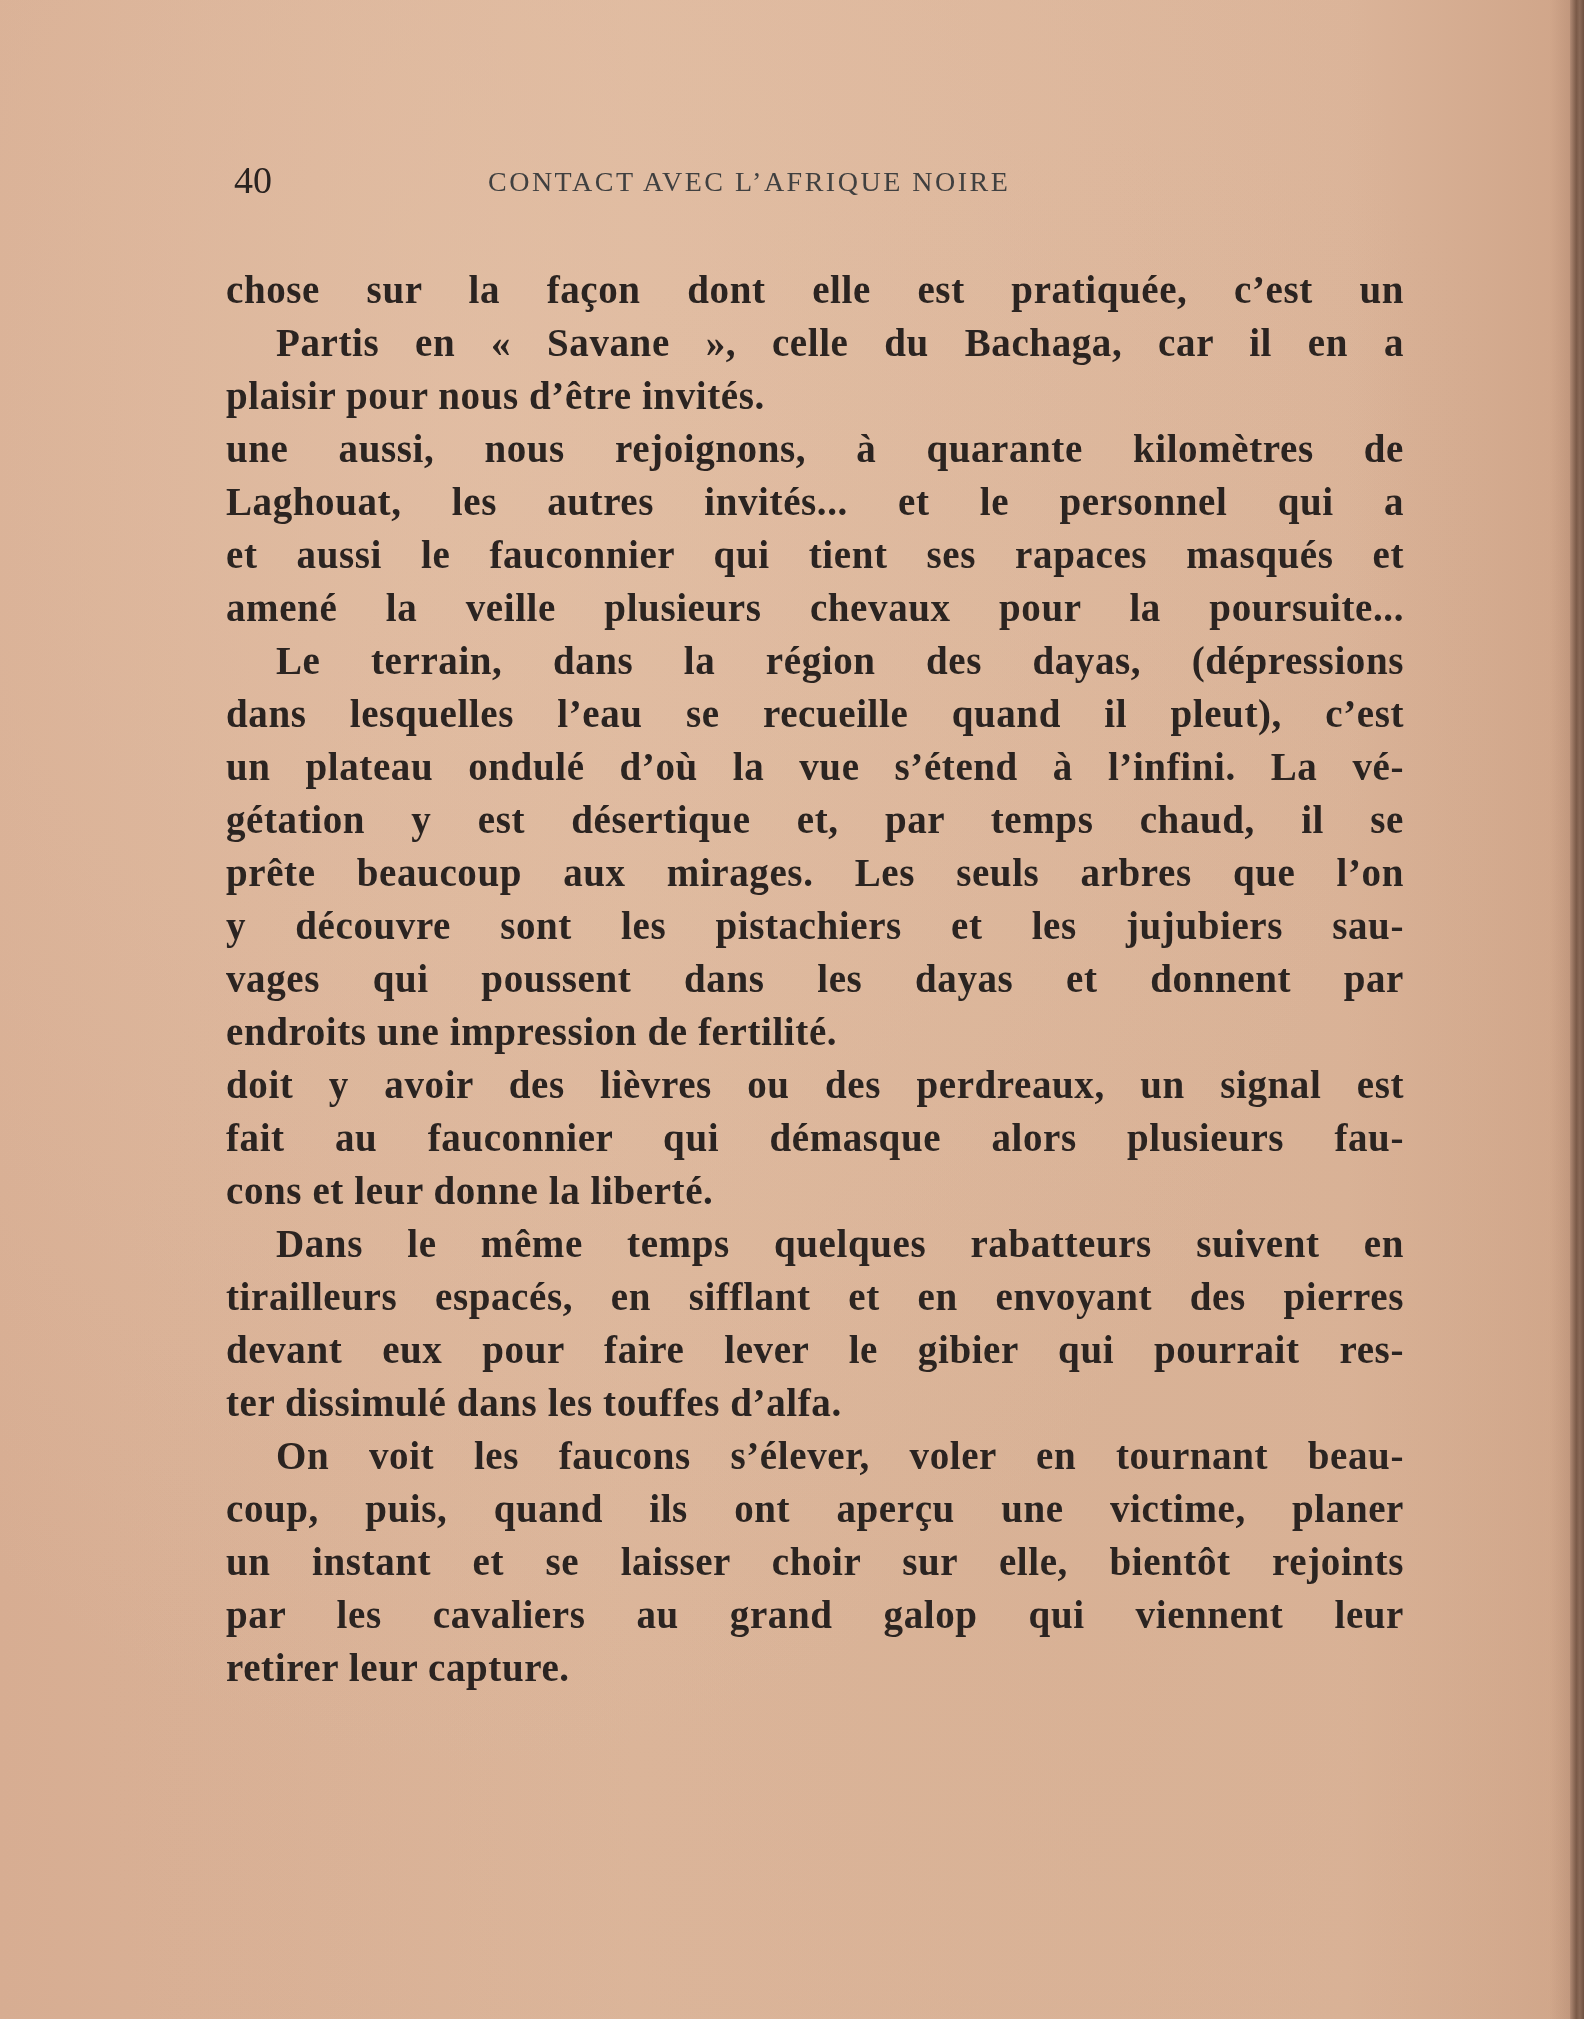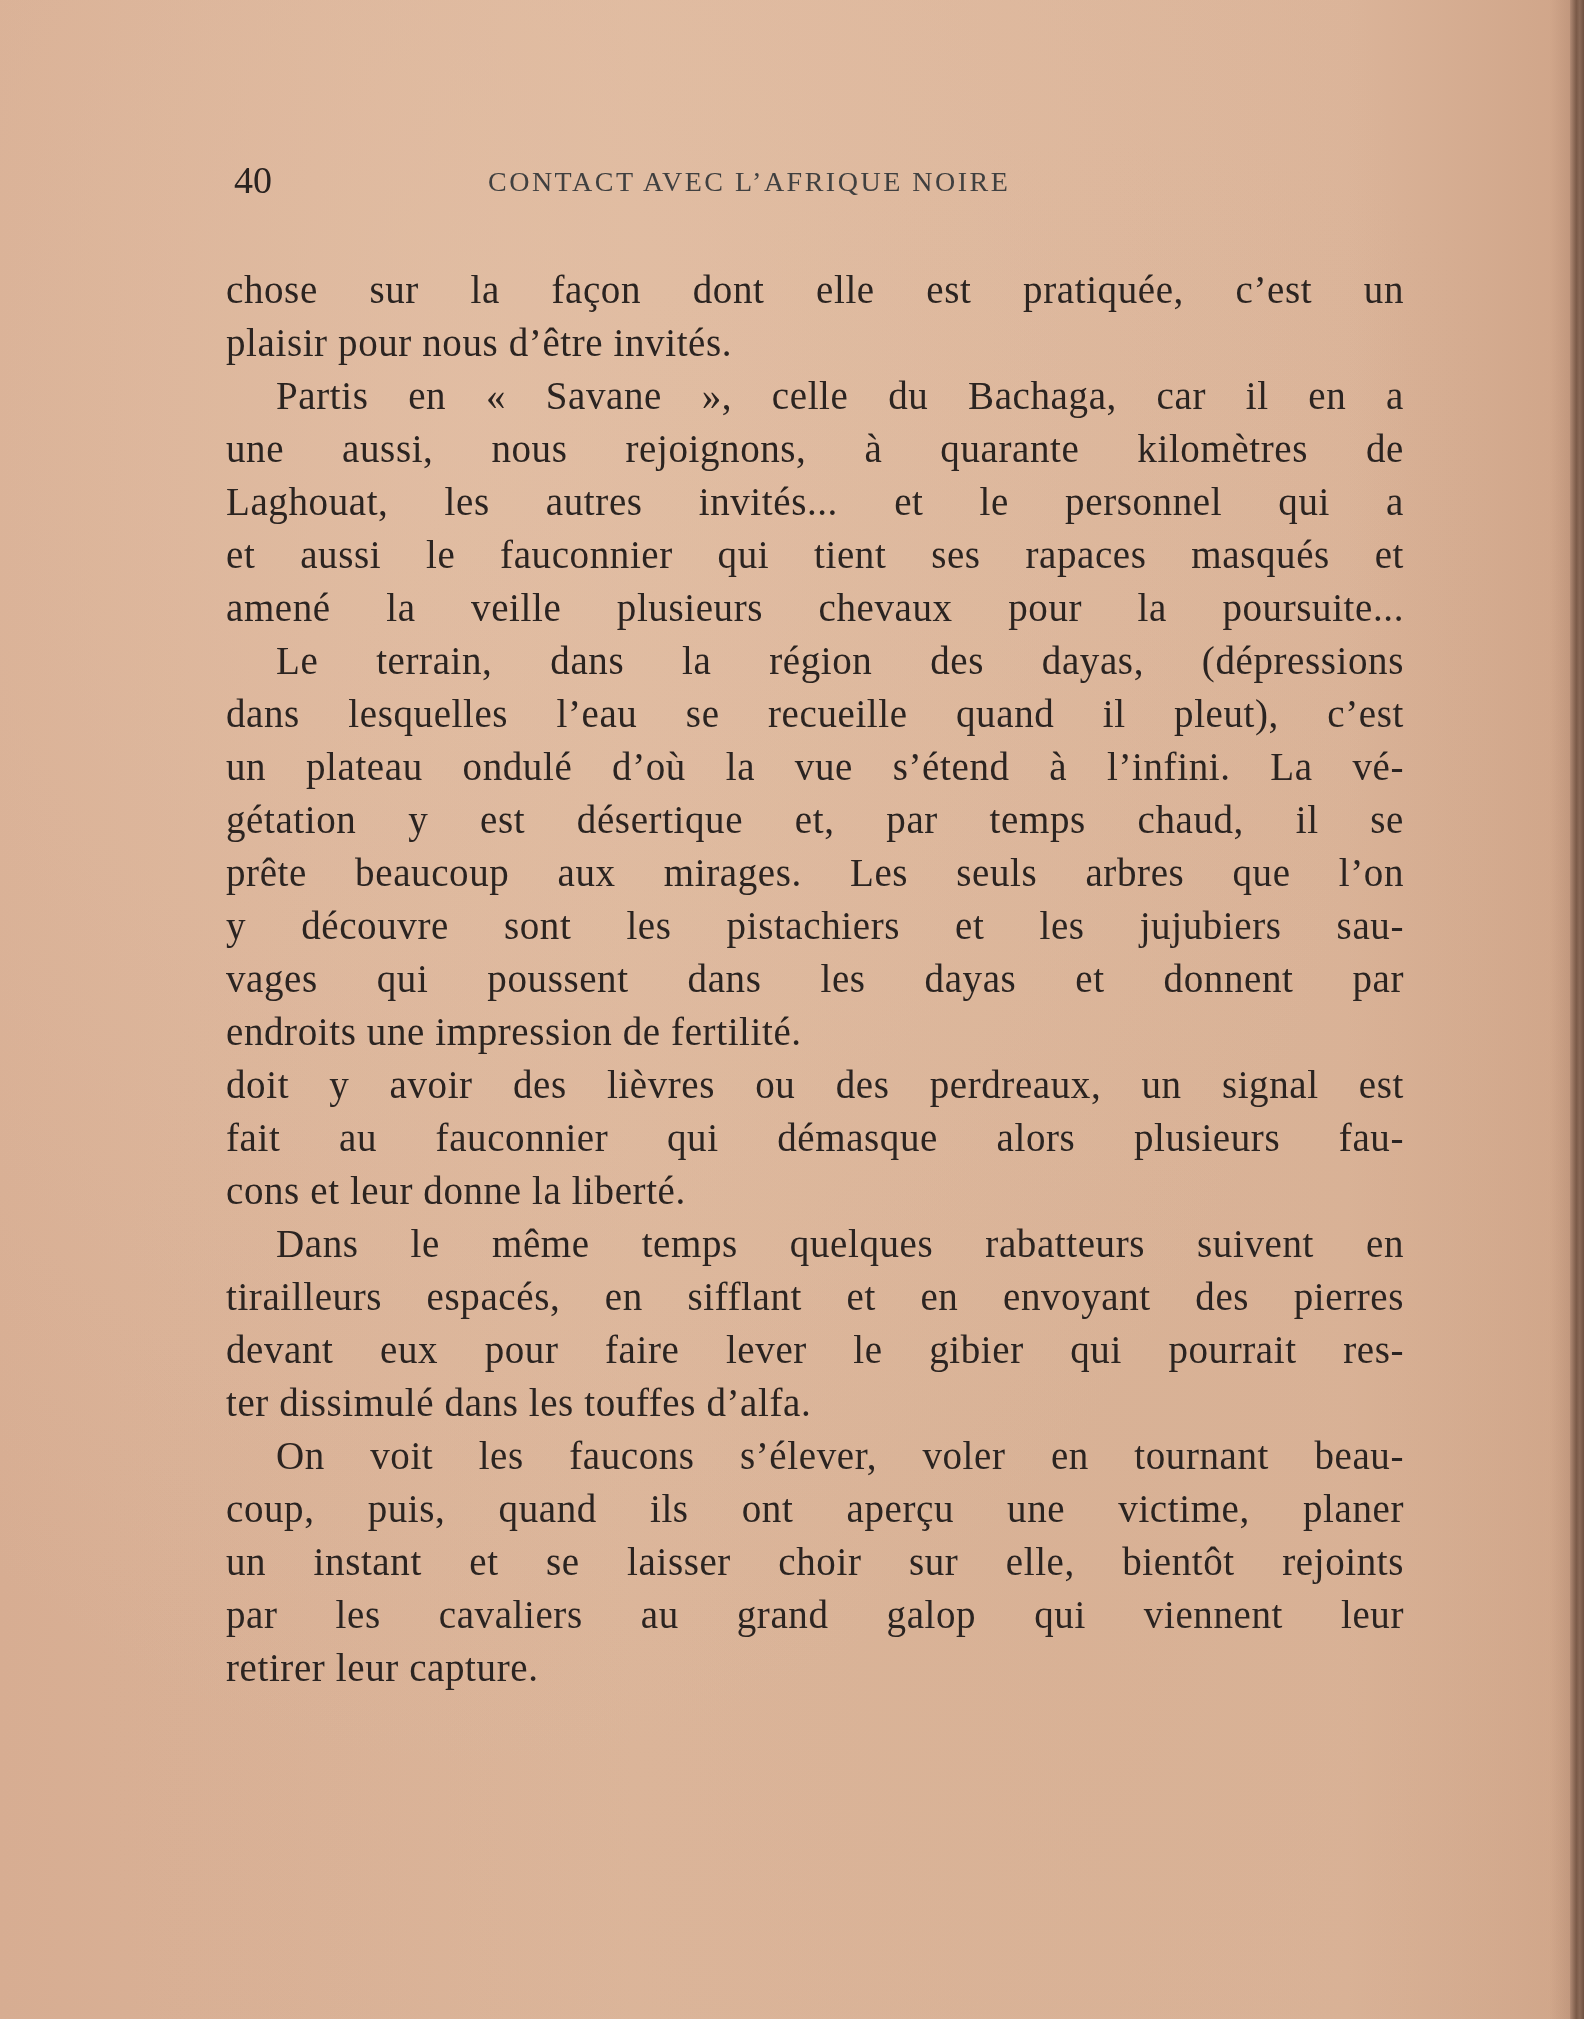--- a/index.html
+++ b/index.html
@@ -67,21 +67,21 @@
       top: 263px;
       left: 226px;
       width: 1178px;
     }
     .line {
       display: block;
       height: 53px;
       font-family: "Liberation Serif", "DejaVu Serif", serif;
       font-size: 39px;
       line-height: 53px;
-      font-weight: normal;
+      font-weight: bold;
       color: #2b2421;
       text-align: justify;
       text-align-last: justify;
       white-space: nowrap;
       transform: scaleX(1.0);
       letter-spacing: 0.6px;
     }
     .line.indent {
       padding-left: 50px;
     }
@@ -95,22 +95,22 @@
 <div class="page-edge-shadow"></div>
 <div class="page-edge"></div>
 
 <div class="running-head">
   <span class="page-number">40</span>
   <span class="running-title">CONTACT AVEC L’AFRIQUE NOIRE</span>
 </div>
 
 <div class="body-text" id="body-text">
     <span class="line">chose sur la façon dont elle est pratiquée, c’est un</span>
+    <span class="line indent">Partis en « Savane », celle du Bachaga, car il en a</span>
     <span class="line last">plaisir pour nous d’être invités.</span>
-    <span class="line indent">Partis en « Savane », celle du Bachaga, car il en a</span>
     <span class="line">une aussi, nous rejoignons, à quarante kilomètres de</span>
     <span class="line">Laghouat, les autres invités... et le personnel qui a</span>
     <span class="line">et aussi le fauconnier qui tient ses rapaces masqués et</span>
     <span class="line">amené la veille plusieurs chevaux pour la poursuite...</span>
     <span class="line indent">Le terrain, dans la région des dayas, (dépressions</span>
     <span class="line">dans lesquelles l’eau se recueille quand il pleut), c’est</span>
     <span class="line">un plateau ondulé d’où la vue s’étend à l’infini. La vé-</span>
     <span class="line">gétation y est désertique et, par temps chaud, il se</span>
     <span class="line">prête beaucoup aux mirages. Les seuls arbres que l’on</span>
     <span class="line">y découvre sont les pistachiers et les jujubiers sau-</span>

